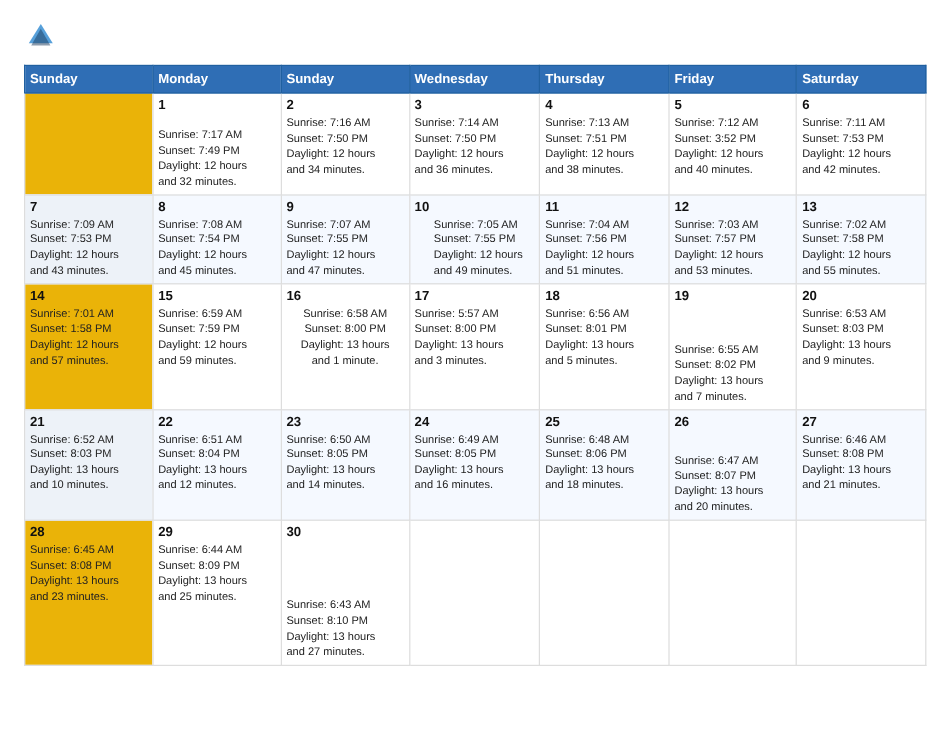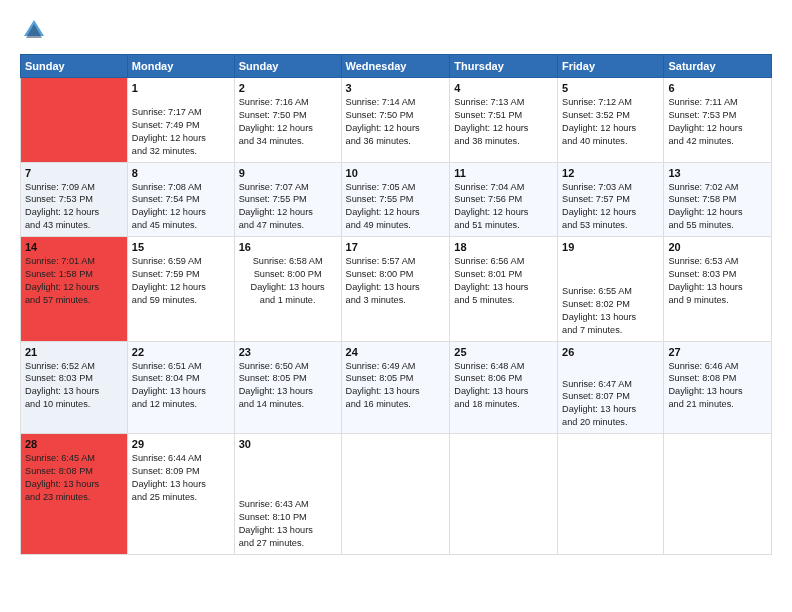--- a/index.html
+++ b/index.html
@@ -68,21 +68,21 @@
       border-bottom: 1px solid #ccc;
     }
     tbody tr td {
       vertical-align: top;
       padding: 4px 4px;
       border: 1px solid #ddd;
       height: 72px;
       width: 113px;
     }
     tbody tr td:first-child {
-      background: #ef4444;
+      background: #eab308;
     }
     .day-num {
       font-weight: bold;
       font-size: 11px;
       margin-bottom: 2px;
       color: #111;
     }
     .day-info {
       font-size: 9.2px;
       color: #222;
@@ -189,21 +189,21 @@
           </td>
           <td>
             <div class="day-num">9</div>
             <div class="day-info" style="white-space: pre-line;">Sunrise: 7:07 AM
 Sunset: 7:55 PM
 Daylight: 12 hours
 and 47 minutes.</div>
           </td>
           <td>
             <div class="day-num">10</div>
-            <div class="day-info" style="white-space: pre-line;">Sunrise: 7:05 AM
+            <div class="day-info" style="white-space: pre-line; margin-left: 16px;">Sunrise: 7:05 AM
 Sunset: 7:55 PM
 Daylight: 12 hours
 and 49 minutes.</div>
           </td>
           <td>
             <div class="day-num">11</div>
             <div class="day-info" style="white-space: pre-line;">Sunrise: 7:04 AM
 Sunset: 7:56 PM
 Daylight: 12 hours
 and 51 minutes.</div>

